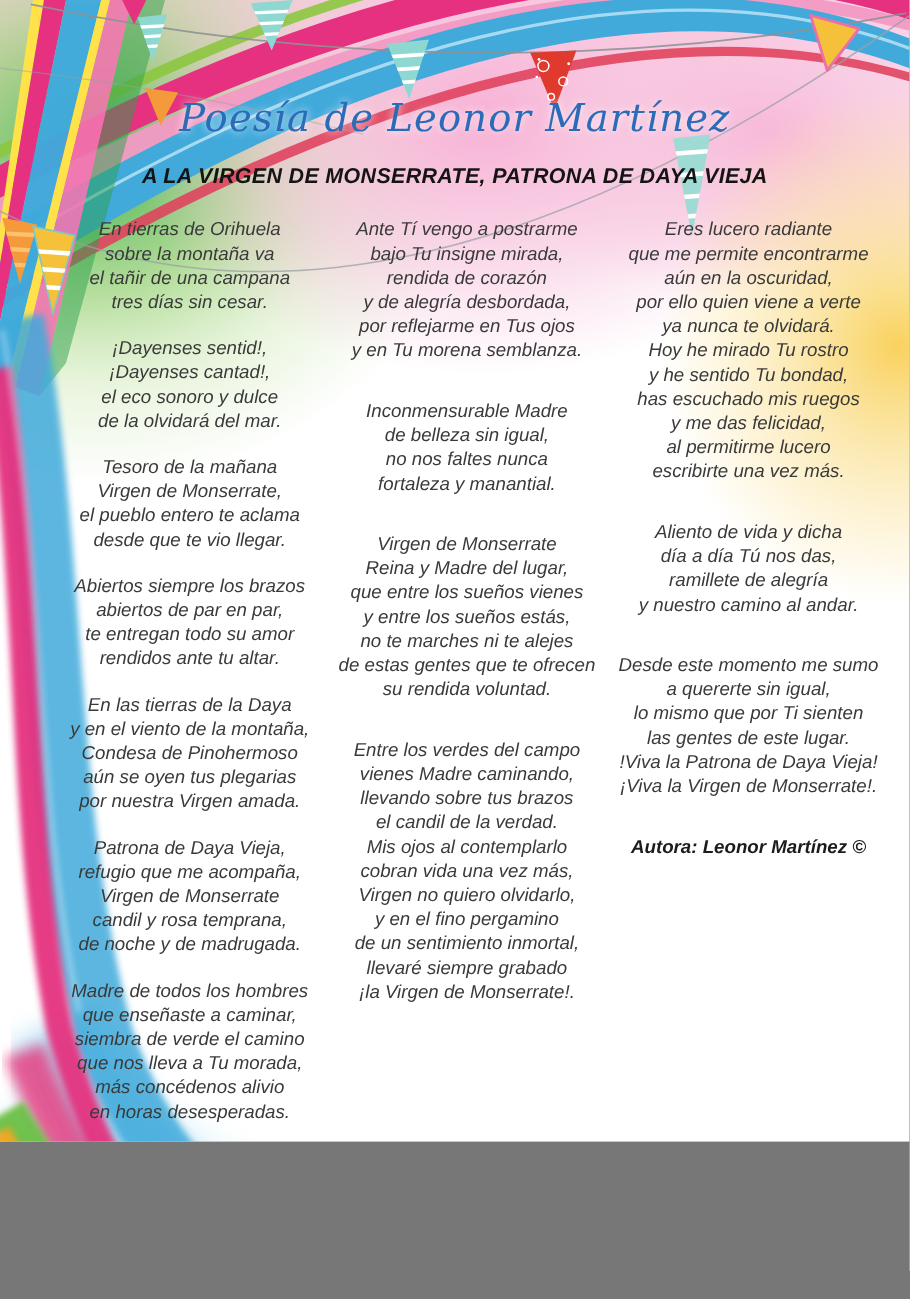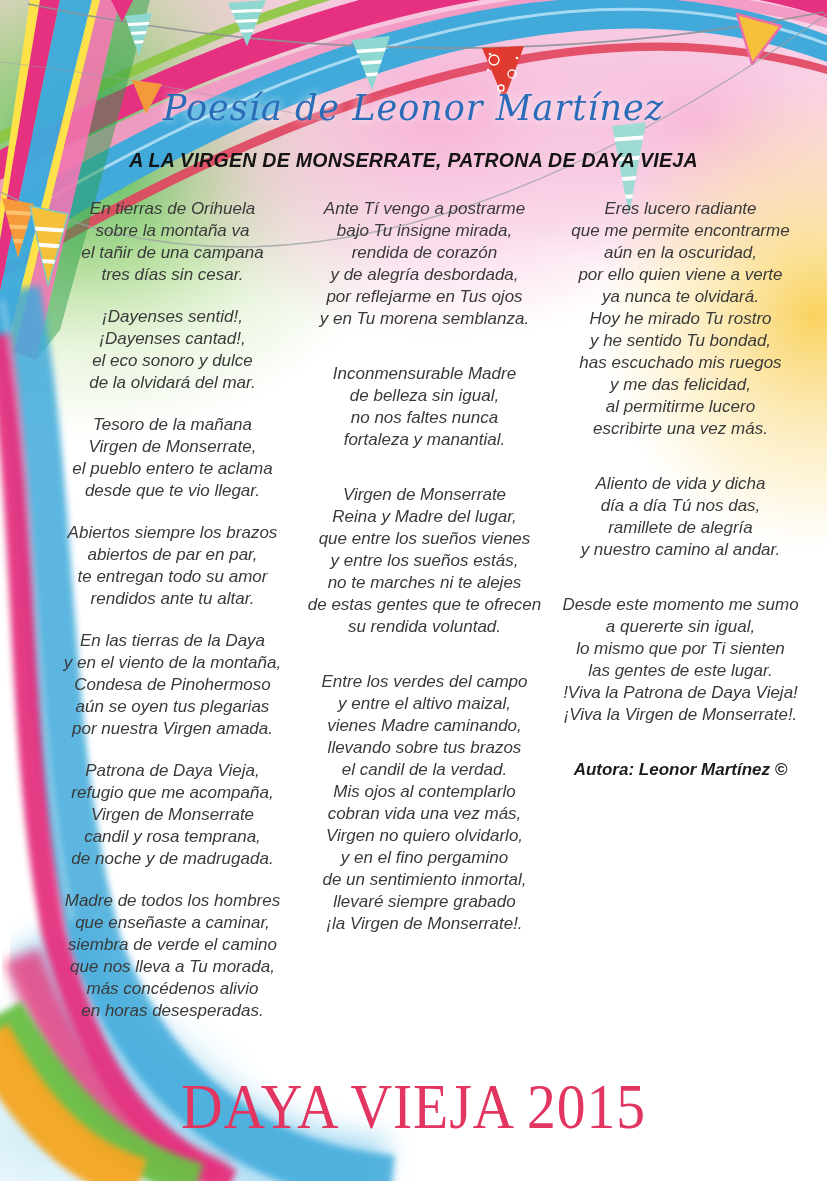--- a/index.html
+++ b/index.html
@@ -1,17 +1,17 @@
 <!DOCTYPE html>
 <html><head>
 <meta charset="utf-8">
 <style>
   html,body{margin:0;padding:0;background:#777;}
   .page{
-    position:relative;width:827px;height:1181px;margin:0 auto;
+    position:relative;width:827px;height:1038px;margin:0 auto;
     background:#ffffff;overflow:hidden;
     font-family:"Liberation Sans",sans-serif;
   }
   .decor{position:absolute;inset:0;width:827px;height:1181px;}
   .content{position:absolute;inset:0;}
   .title{
     position:absolute;top:88px;left:0;right:0;margin:0;
     text-align:center;
     font-family:"DejaVu Serif",serif;font-style:italic;font-weight:normal;
     font-size:35px;letter-spacing:1px;color:#2b6cb8;
@@ -293,21 +293,20 @@
             <div class="line">Virgen de Monserrate</div>
             <div class="line">Reina y Madre del lugar,</div>
             <div class="line">que entre los sueños vienes</div>
             <div class="line">y entre los sueños estás,</div>
             <div class="line">no te marches ni te alejes</div>
             <div class="line">de estas gentes que te ofrecen</div>
             <div class="line">su rendida voluntad.</div>
           </div>
           <div class="stanza">
             <div class="line">Entre los verdes del campo</div>
-            <div class="line">y entre el altivo maizal,</div>
             <div class="line">vienes Madre caminando,</div>
             <div class="line">llevando sobre tus brazos</div>
             <div class="line">el candil de la verdad.</div>
             <div class="line">Mis ojos al contemplarlo</div>
             <div class="line">cobran vida una vez más,</div>
             <div class="line">Virgen no quiero olvidarlo,</div>
             <div class="line">y en el fino pergamino</div>
             <div class="line">de un sentimiento inmortal,</div>
             <div class="line">llevaré siempre grabado</div>
             <div class="line">¡la Virgen de Monserrate!.</div>

